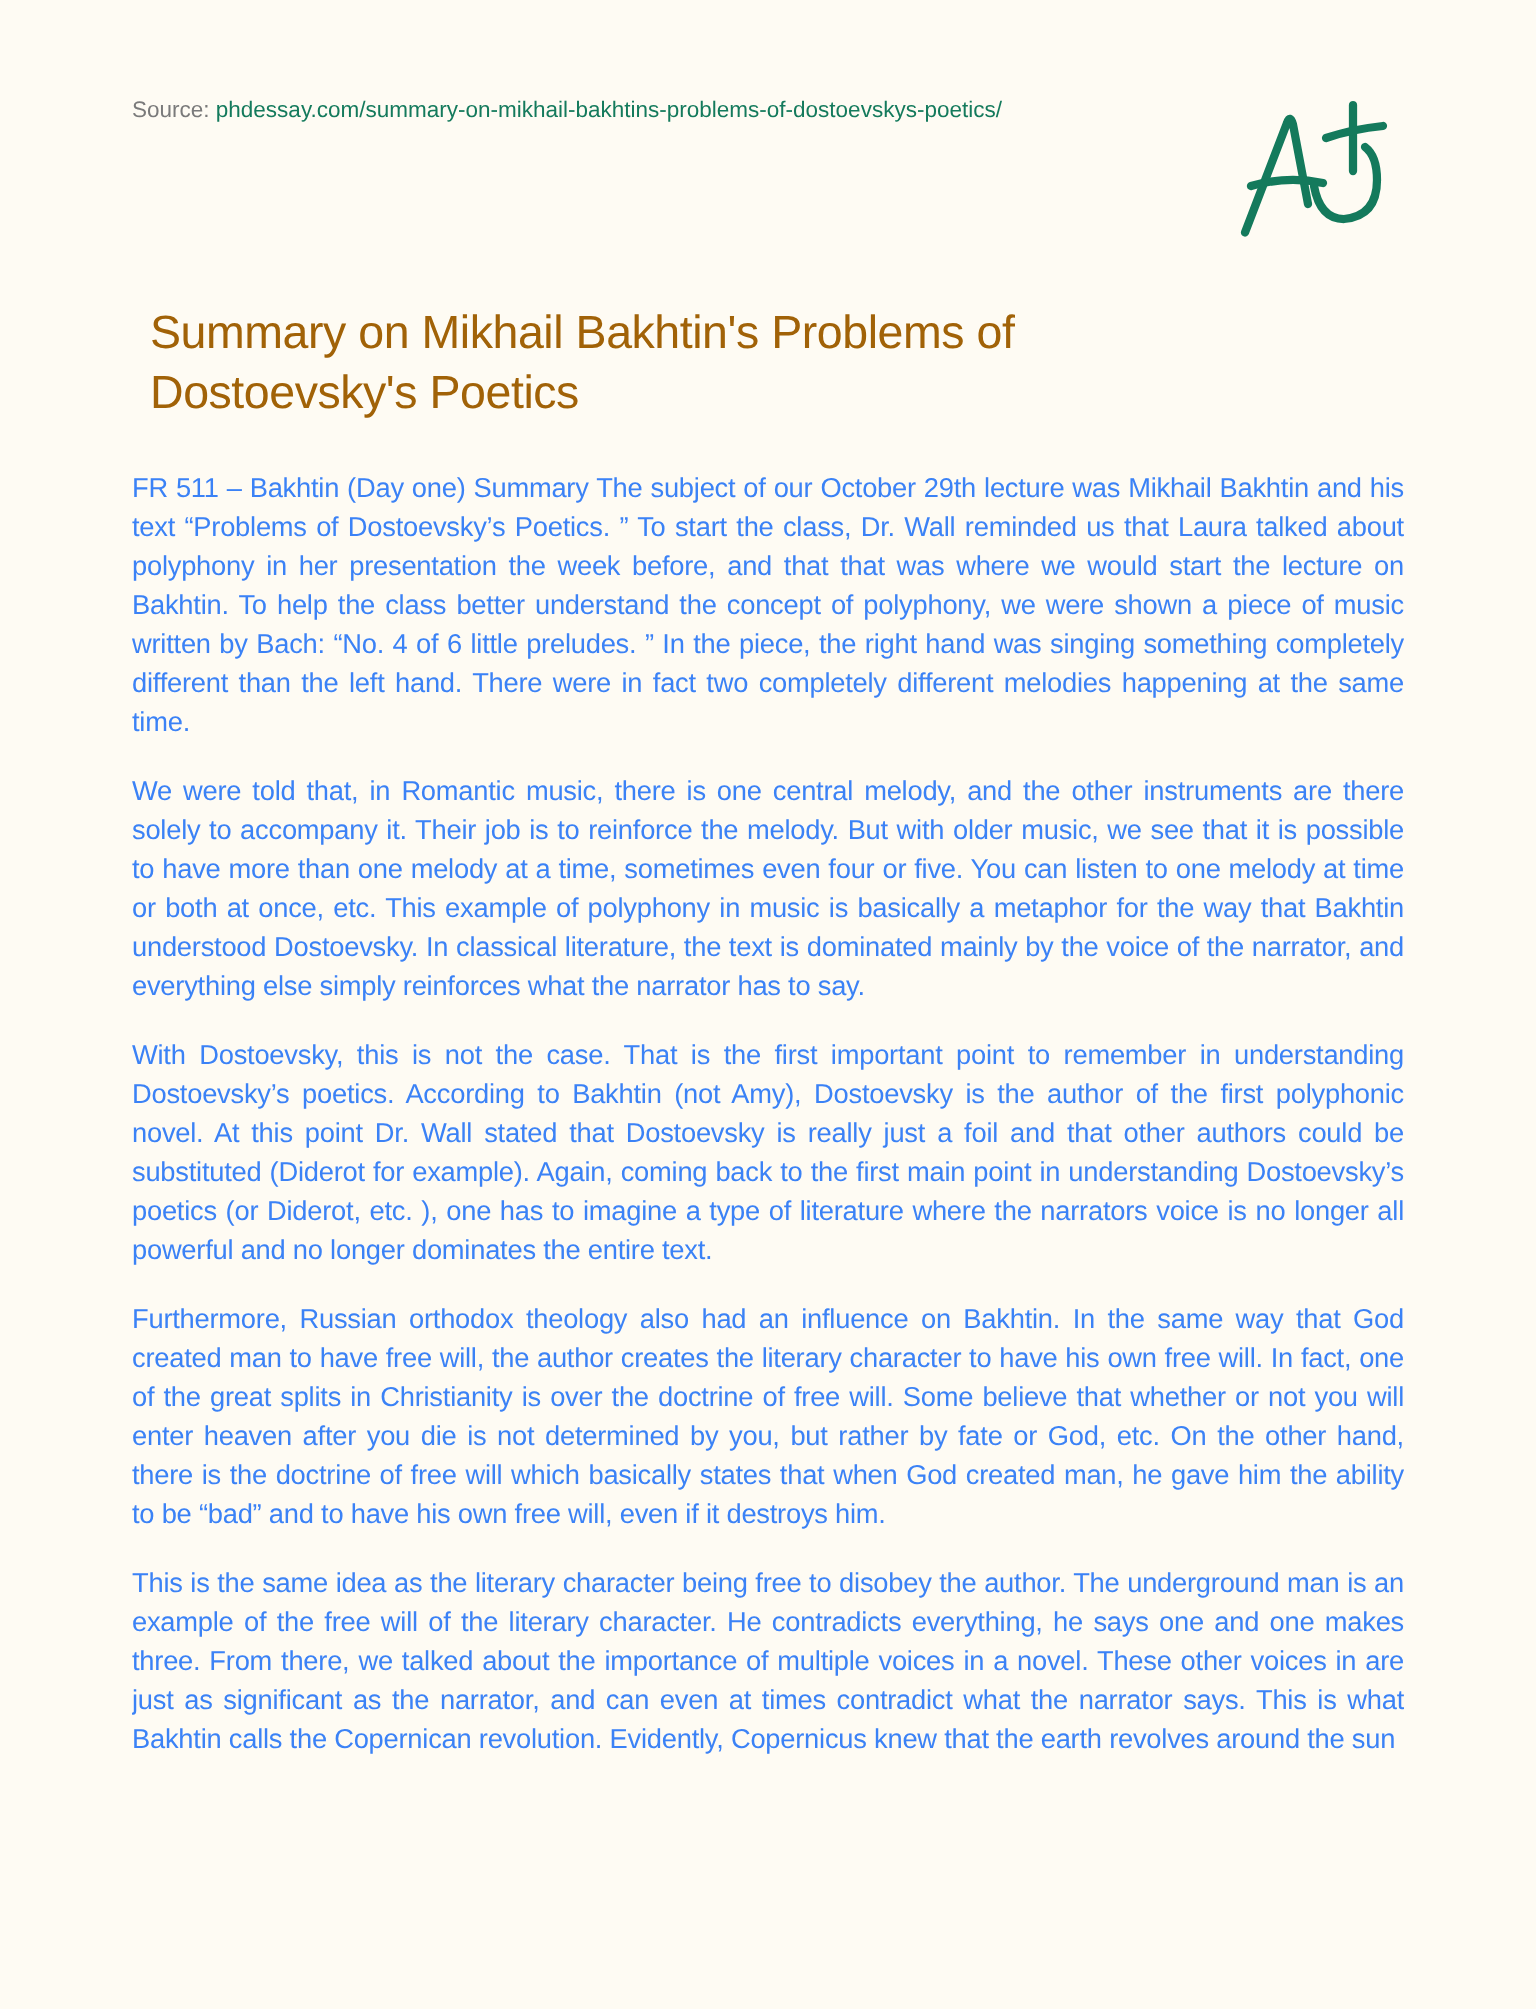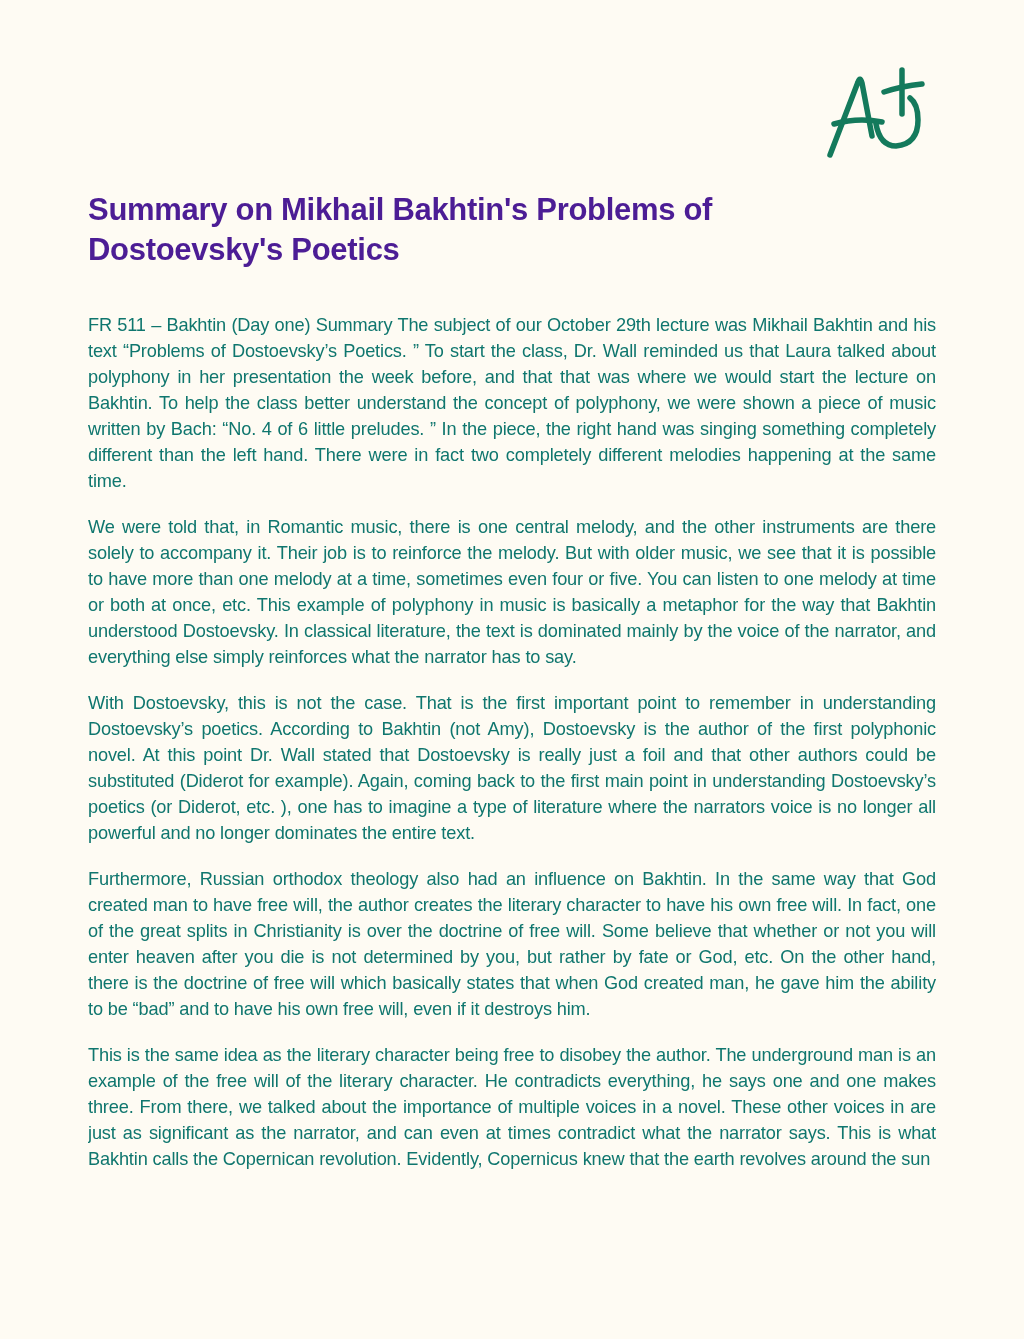--- a/index.html
+++ b/index.html
@@ -45,48 +45,51 @@
       left: 820px;
       top: 62px;
       width: 110px;
       height: 100px;
     }
     .title {
       position: absolute;
       left: 88px;
       top: 190px;
       width: 760px;
-      margin: 0;
+      margin: 12px;
       font-size: 31px;
       line-height: 40px;
-      font-weight: 700;
-      color: #4c1d95;
+      font-weight: 400;
+      color: #a16207;
       letter-spacing: -0.3px;
     }
     .article {
       position: absolute;
       left: 88px;
       top: 312px;
       width: 848px;
       height: 978px;
       overflow: hidden;
     }
     .article p {
       margin: 0 0 20px 0;
       font-size: 18.2px;
       line-height: 26px;
-      color: #0f766e;
+      color: #3b82f6;
       text-align: justify;
       letter-spacing: -0.15px;
     }
   </style>
 </head>
 <body>
 
 <div class="header">
+  <div class="source">
+    <span>Source: </span><a class="source-link" href="#">phdessay.com/summary-on-mikhail-bakhtins-problems-of-dostoevskys-poetics/</a>
+  </div>
 </div>
 
 <div class="logo">
   <svg width="110" height="100" viewBox="0 0 110 100" fill="none" stroke="#147a5c" stroke-width="5.5" stroke-linecap="round" stroke-linejoin="round">
     <path d="M10 93 L38 20 Q40 14 42 21 L52 74"></path>
     <path d="M14 62 Q38 55 62 60"></path>
     <path d="M82 8 L82 52"></path>
     <path d="M64 30 Q82 24 102 22"></path>
     <path d="M56 62 Q60 84 76 84 Q98 82 98 58 Q98 42 90 36"></path>
   </svg>

